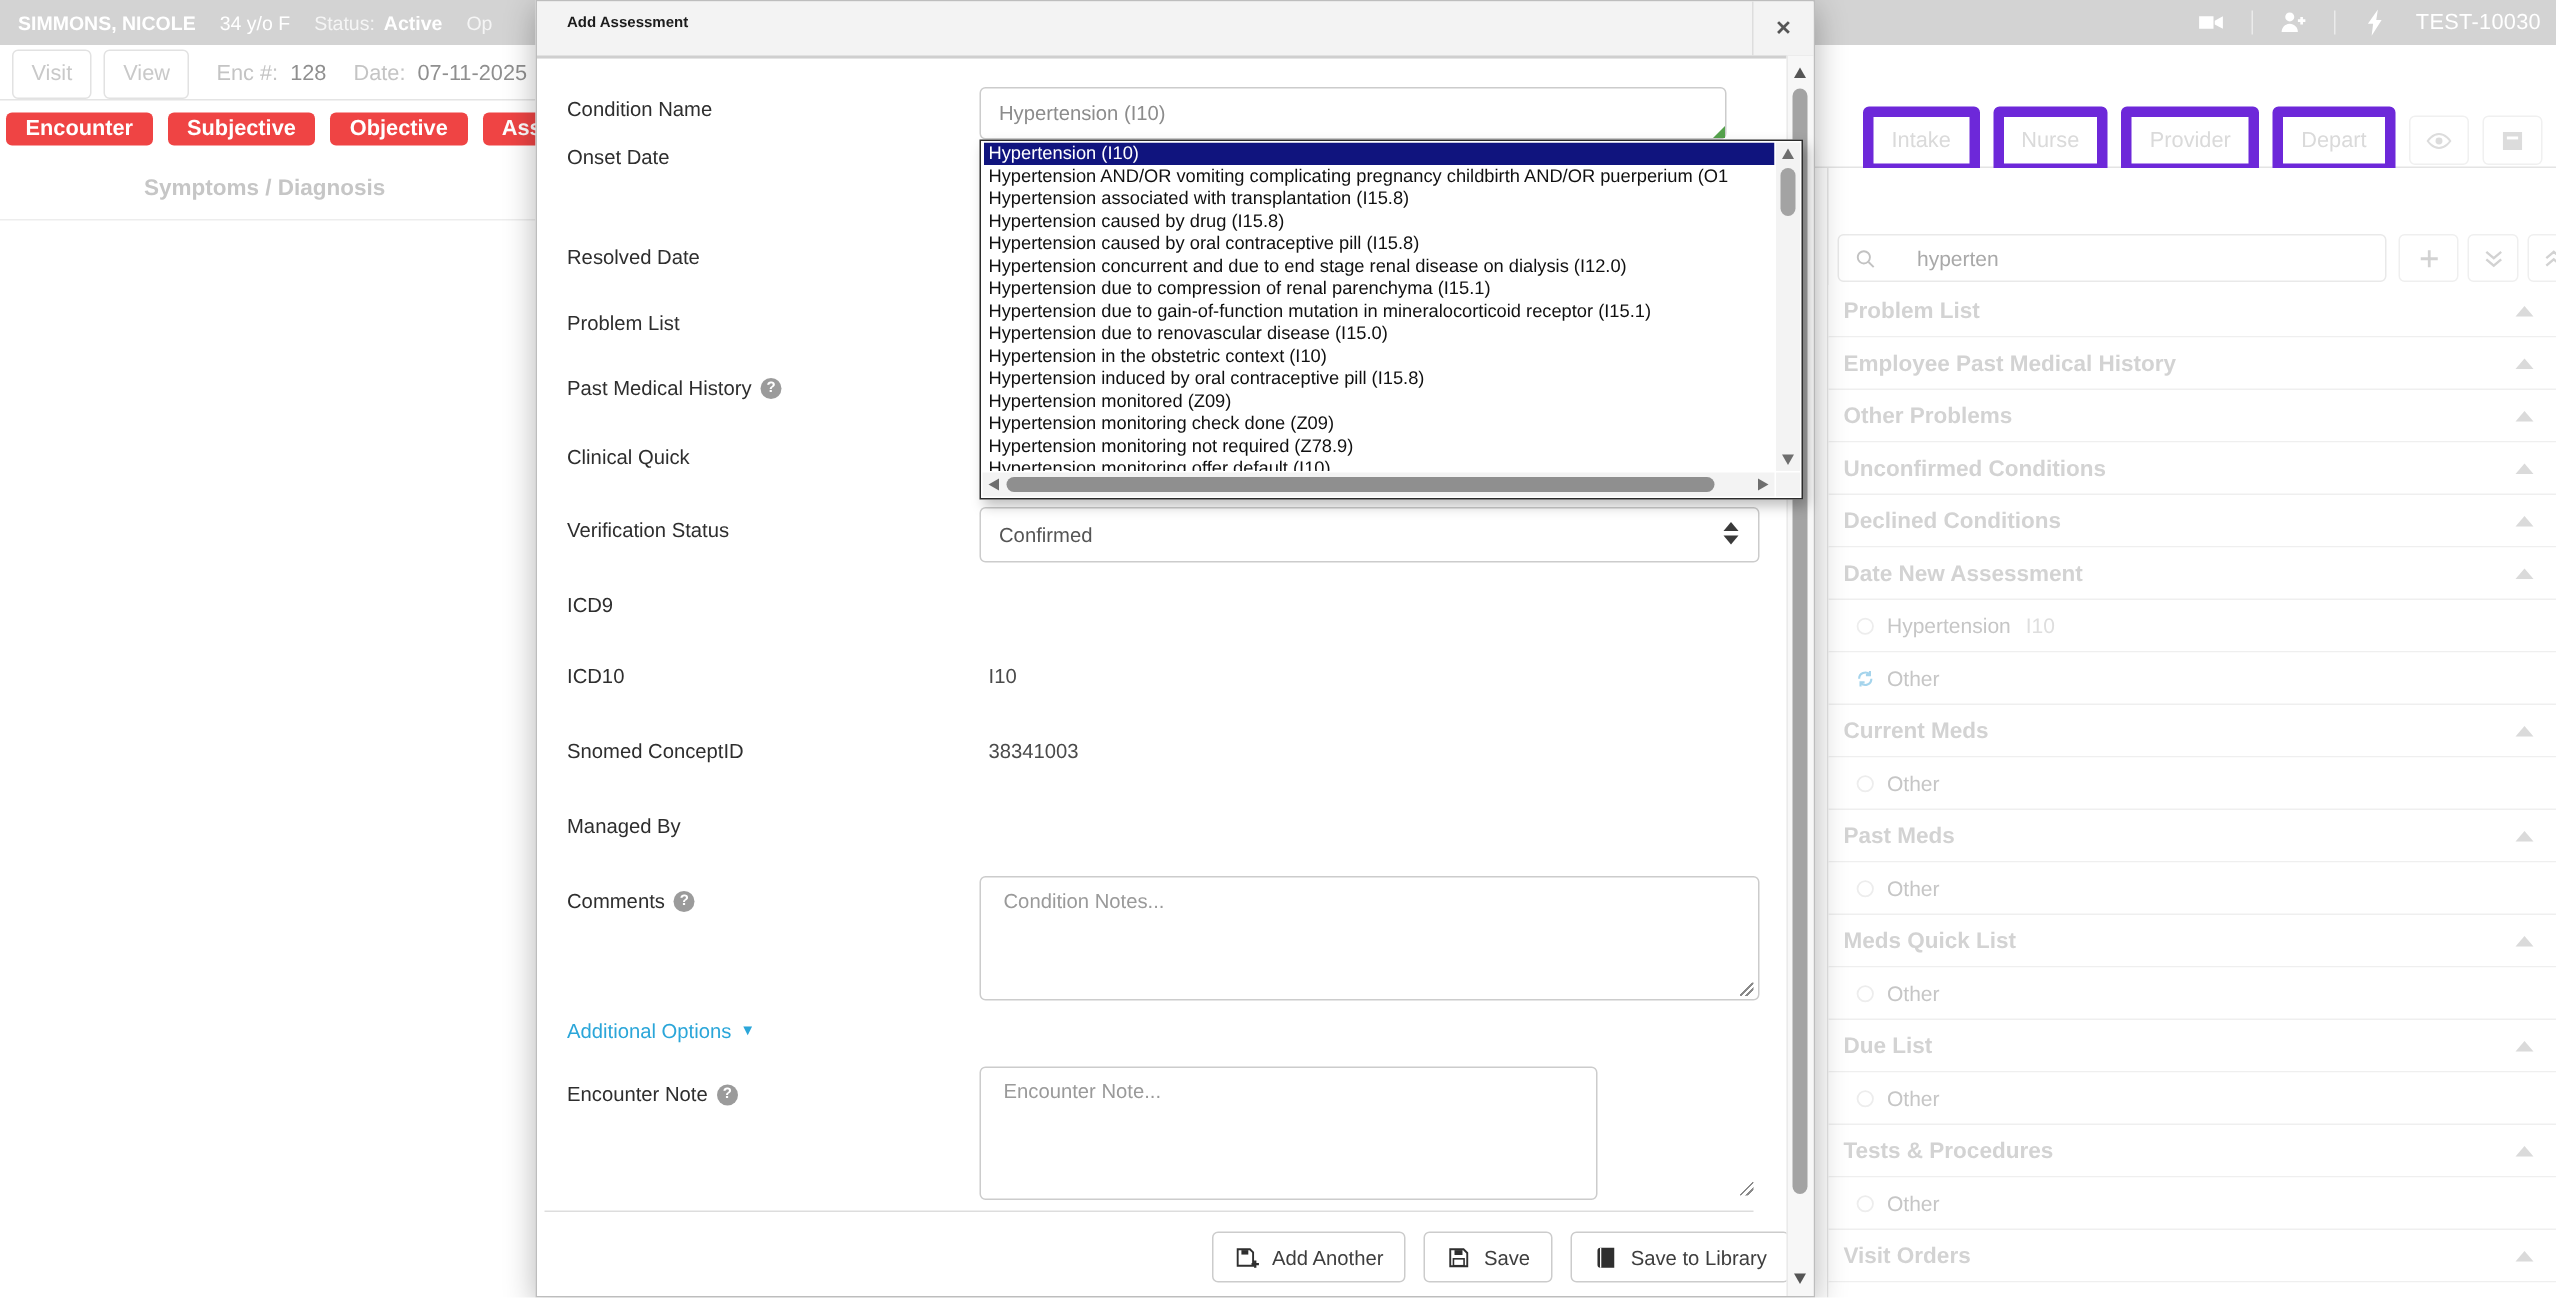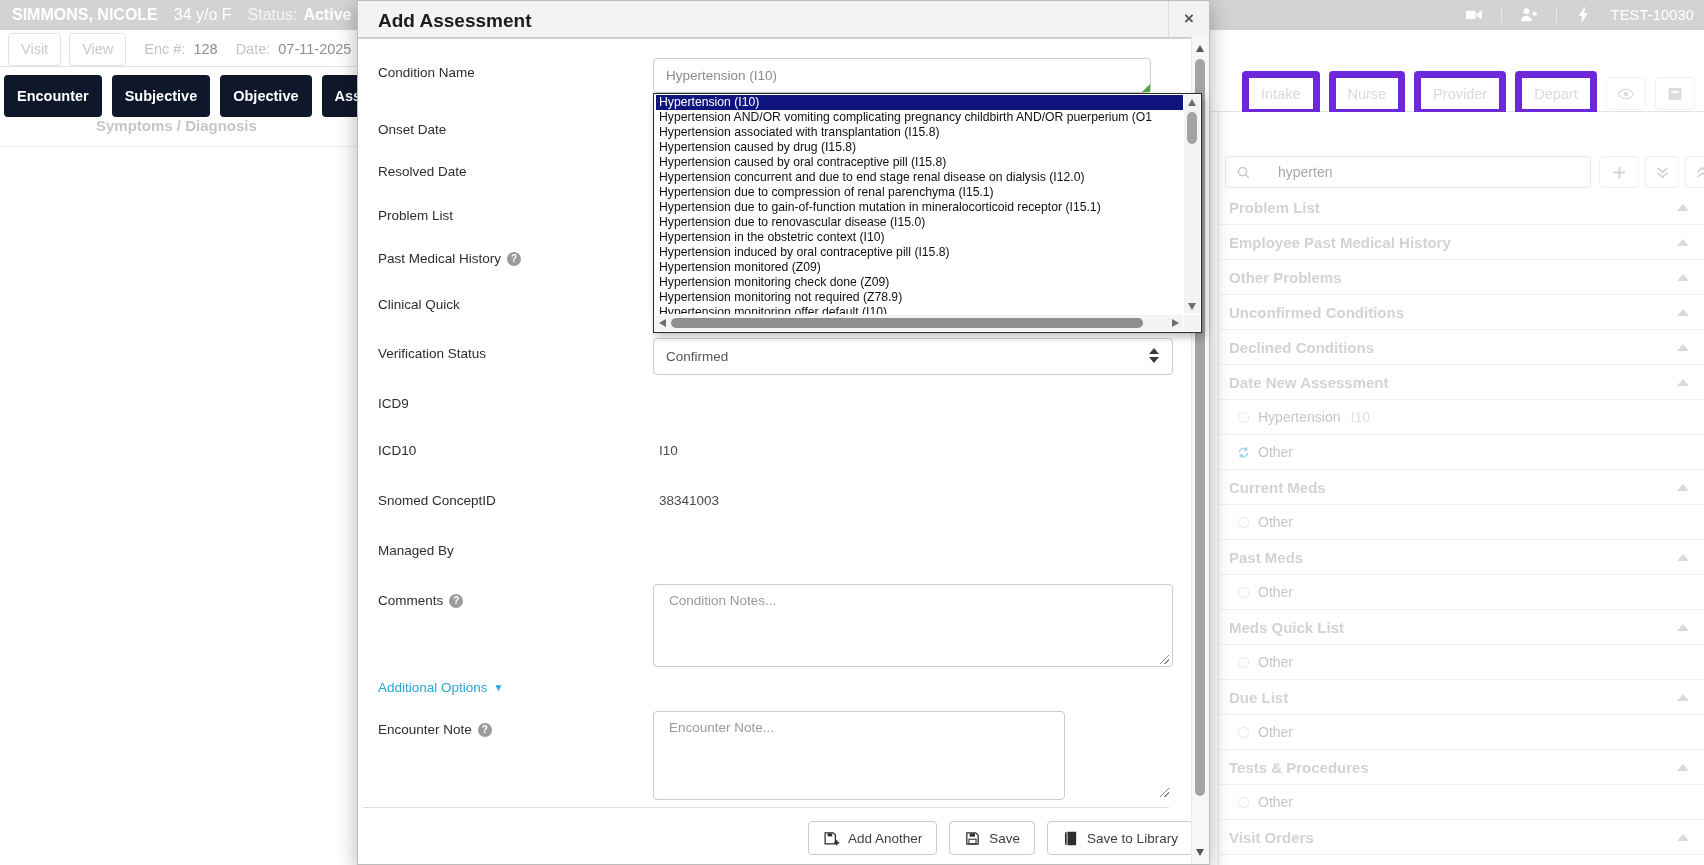--- a/index.html
+++ b/index.html
@@ -2,21 +2,21 @@
 <html><head>
 <meta charset="utf-8">
 <style>
   html,body{margin:0;padding:0}
   body{width:1704px;height:865px;position:relative;overflow:hidden;background:#fff;
        font-family:"Liberation Sans",sans-serif;-webkit-font-smoothing:antialiased}
   #screen{position:absolute;inset:0}
 
   
   #topbar{position:absolute;left:0;top:0;width:1704px;height:30px;background:#d3d3d3;color:#fff;z-index:1}
-  .pb-left{position:absolute;left:12px;top:0;height:30px;display:flex;align-items:center;gap:16px;font-size:16px;white-space:nowrap}
+  .pb-left{position:absolute;left:12px;top:0;height:30px;display:flex;align-items:center;gap:16px;font-size:13px;white-space:nowrap}
   .pb-name{font-weight:bold}
   .pb-dim{color:rgba(255,255,255,.78)}
   .pb-strong{font-weight:bold;margin-left:-10px}
   .pb-right{position:absolute;right:10px;top:0;height:30px;display:flex;align-items:center;gap:17px;color:#fff}
   .pb-icon{width:20px;height:20px;display:inline-flex}
   .pb-sep{width:1px;height:16px;background:rgba(255,255,255,.55)}
   #pb-org{font-size:14.5px;letter-spacing:.2px}
 
   
   #row2-left{position:absolute;left:8px;top:33px;height:32px;display:flex;align-items:center;gap:8px;font-size:14.5px;white-space:nowrap}
@@ -24,21 +24,21 @@
           display:inline-flex;align-items:center;font-size:14.5px}
   .enc-lab{color:#c4c4c4;margin-left:10px}
   .enc-val{color:#8f8f8f}
   .hline{position:absolute;height:1px;background:#e4e4e4}
   #hl-left{left:0;top:66px;width:357px}
   #hl-heading{left:0;top:146px;width:357px;background:#ededed}
   #hl-right{left:1206px;top:111px;width:498px}
 
   
   #nav-tabs{position:absolute;left:4px;top:75px;display:flex;gap:10px;z-index:1}
-  .tab{height:42px;padding:0 13px;background:#0f172a;border-radius:4px;color:#fff;font-size:14.5px;font-weight:600;
+  .tab{height:22px;padding:0 13px;background:#ef4444;border-radius:4px;color:#fff;font-size:14.5px;font-weight:600;
        display:inline-flex;align-items:center;white-space:nowrap}
   .tab-partial{width:46px}
 
   #page-heading{position:absolute;left:96px;top:117px;font-size:15px;font-weight:bold;color:#c6c6c6}
 
   
   #enc-right{position:absolute;left:1242px;top:71px;display:flex;gap:9px;align-items:center}
   .enc-btn{height:31px;padding:0 12px;border:7px solid #6d28d9;border-radius:4px;background:#fff;color:#dadada;
            display:inline-flex;align-items:center;font-size:14.5px;white-space:nowrap}
   .icon-btn{width:38px;height:31px;border:1px solid #f0f0f0;border-radius:4px;background:#fff;color:#dcdcdc;
@@ -65,27 +65,27 @@
   .sb-row.item{padding-left:18px;font-size:14px;color:#c6c6c6;gap:8px}
   .sb-row .caret{position:absolute;right:16px;top:14px;width:0;height:0;border-left:6px solid transparent;border-right:6px solid transparent;border-bottom:7px solid #dadada}
   .sb-row .ric{width:13px;height:13px;display:inline-flex;color:#ededed}
   .sb-row .ric.blue{color:#a5d4ec}
   .sb-code{color:#dedede;margin-left:2px}
 
   
   #modal{position:absolute;left:357px;top:0;width:853px;height:865px;background:#fff;border:1px solid #bdbdbd;
          box-sizing:border-box;box-shadow:0 5px 20px rgba(0,0,0,.30);z-index:10}
   #modal-header{position:absolute;left:0;top:0;right:0;height:36px;background:#f3f3f3;border-bottom:2px solid #cfcfcf}
-  #modal-title{position:absolute;left:20px;top:9px;font-size:19px;font-weight:bold;color:#1c1c1c}
+  #modal-title{position:absolute;left:20px;top:9px;font-size:10px;font-weight:bold;color:#1c1c1c}
   #modal-close{position:absolute;right:0;top:0;width:40px;height:36px;border-left:1px solid #ddd;display:flex;align-items:center;
                justify-content:center;color:#555;font-size:17px;font-weight:bold;cursor:default}
   .f-label{position:absolute;left:20px;font-size:13.5px;color:#2e2e2e;display:flex;align-items:center;white-space:nowrap}
   .help{width:14px;height:14px;border-radius:50%;background:#9b9b9b;color:#fff;font-size:10px;font-weight:bold;
         display:inline-flex;align-items:center;justify-content:center;margin-left:6px}
-  #lab-condition{top:64px}   #lab-onset{top:121px}   #lab-resolved{top:163px}
+  #lab-condition{top:64px}   #lab-onset{top:96px}   #lab-resolved{top:163px}
   #lab-problem{top:207px}    #lab-pmh{top:250px}     #lab-clinical{top:296px}
   #lab-verif{top:345px}      #lab-icd9{top:395px}    #lab-icd10{top:442px}
   #lab-snomed{top:492px}     #lab-managed{top:542px} #lab-comments{top:592px}
   #lab-encnote{top:721px}
 
   .tbox{position:absolute;left:295px;border:1px solid #ccc;border-radius:4px;box-sizing:border-box;background:#fff;
         font-family:"Liberation Sans",sans-serif;font-size:13.5px;color:#8c8c8c;padding:0 12px;outline:none}
   .tbox::placeholder{color:#9a9a9a;opacity:1}
   #condition-input{top:57px;width:498px;height:35px}
   #cond-corner{position:absolute;left:784px;top:83px;width:0;height:0;border-left:8px solid transparent;border-bottom:8px solid #55a24c}

